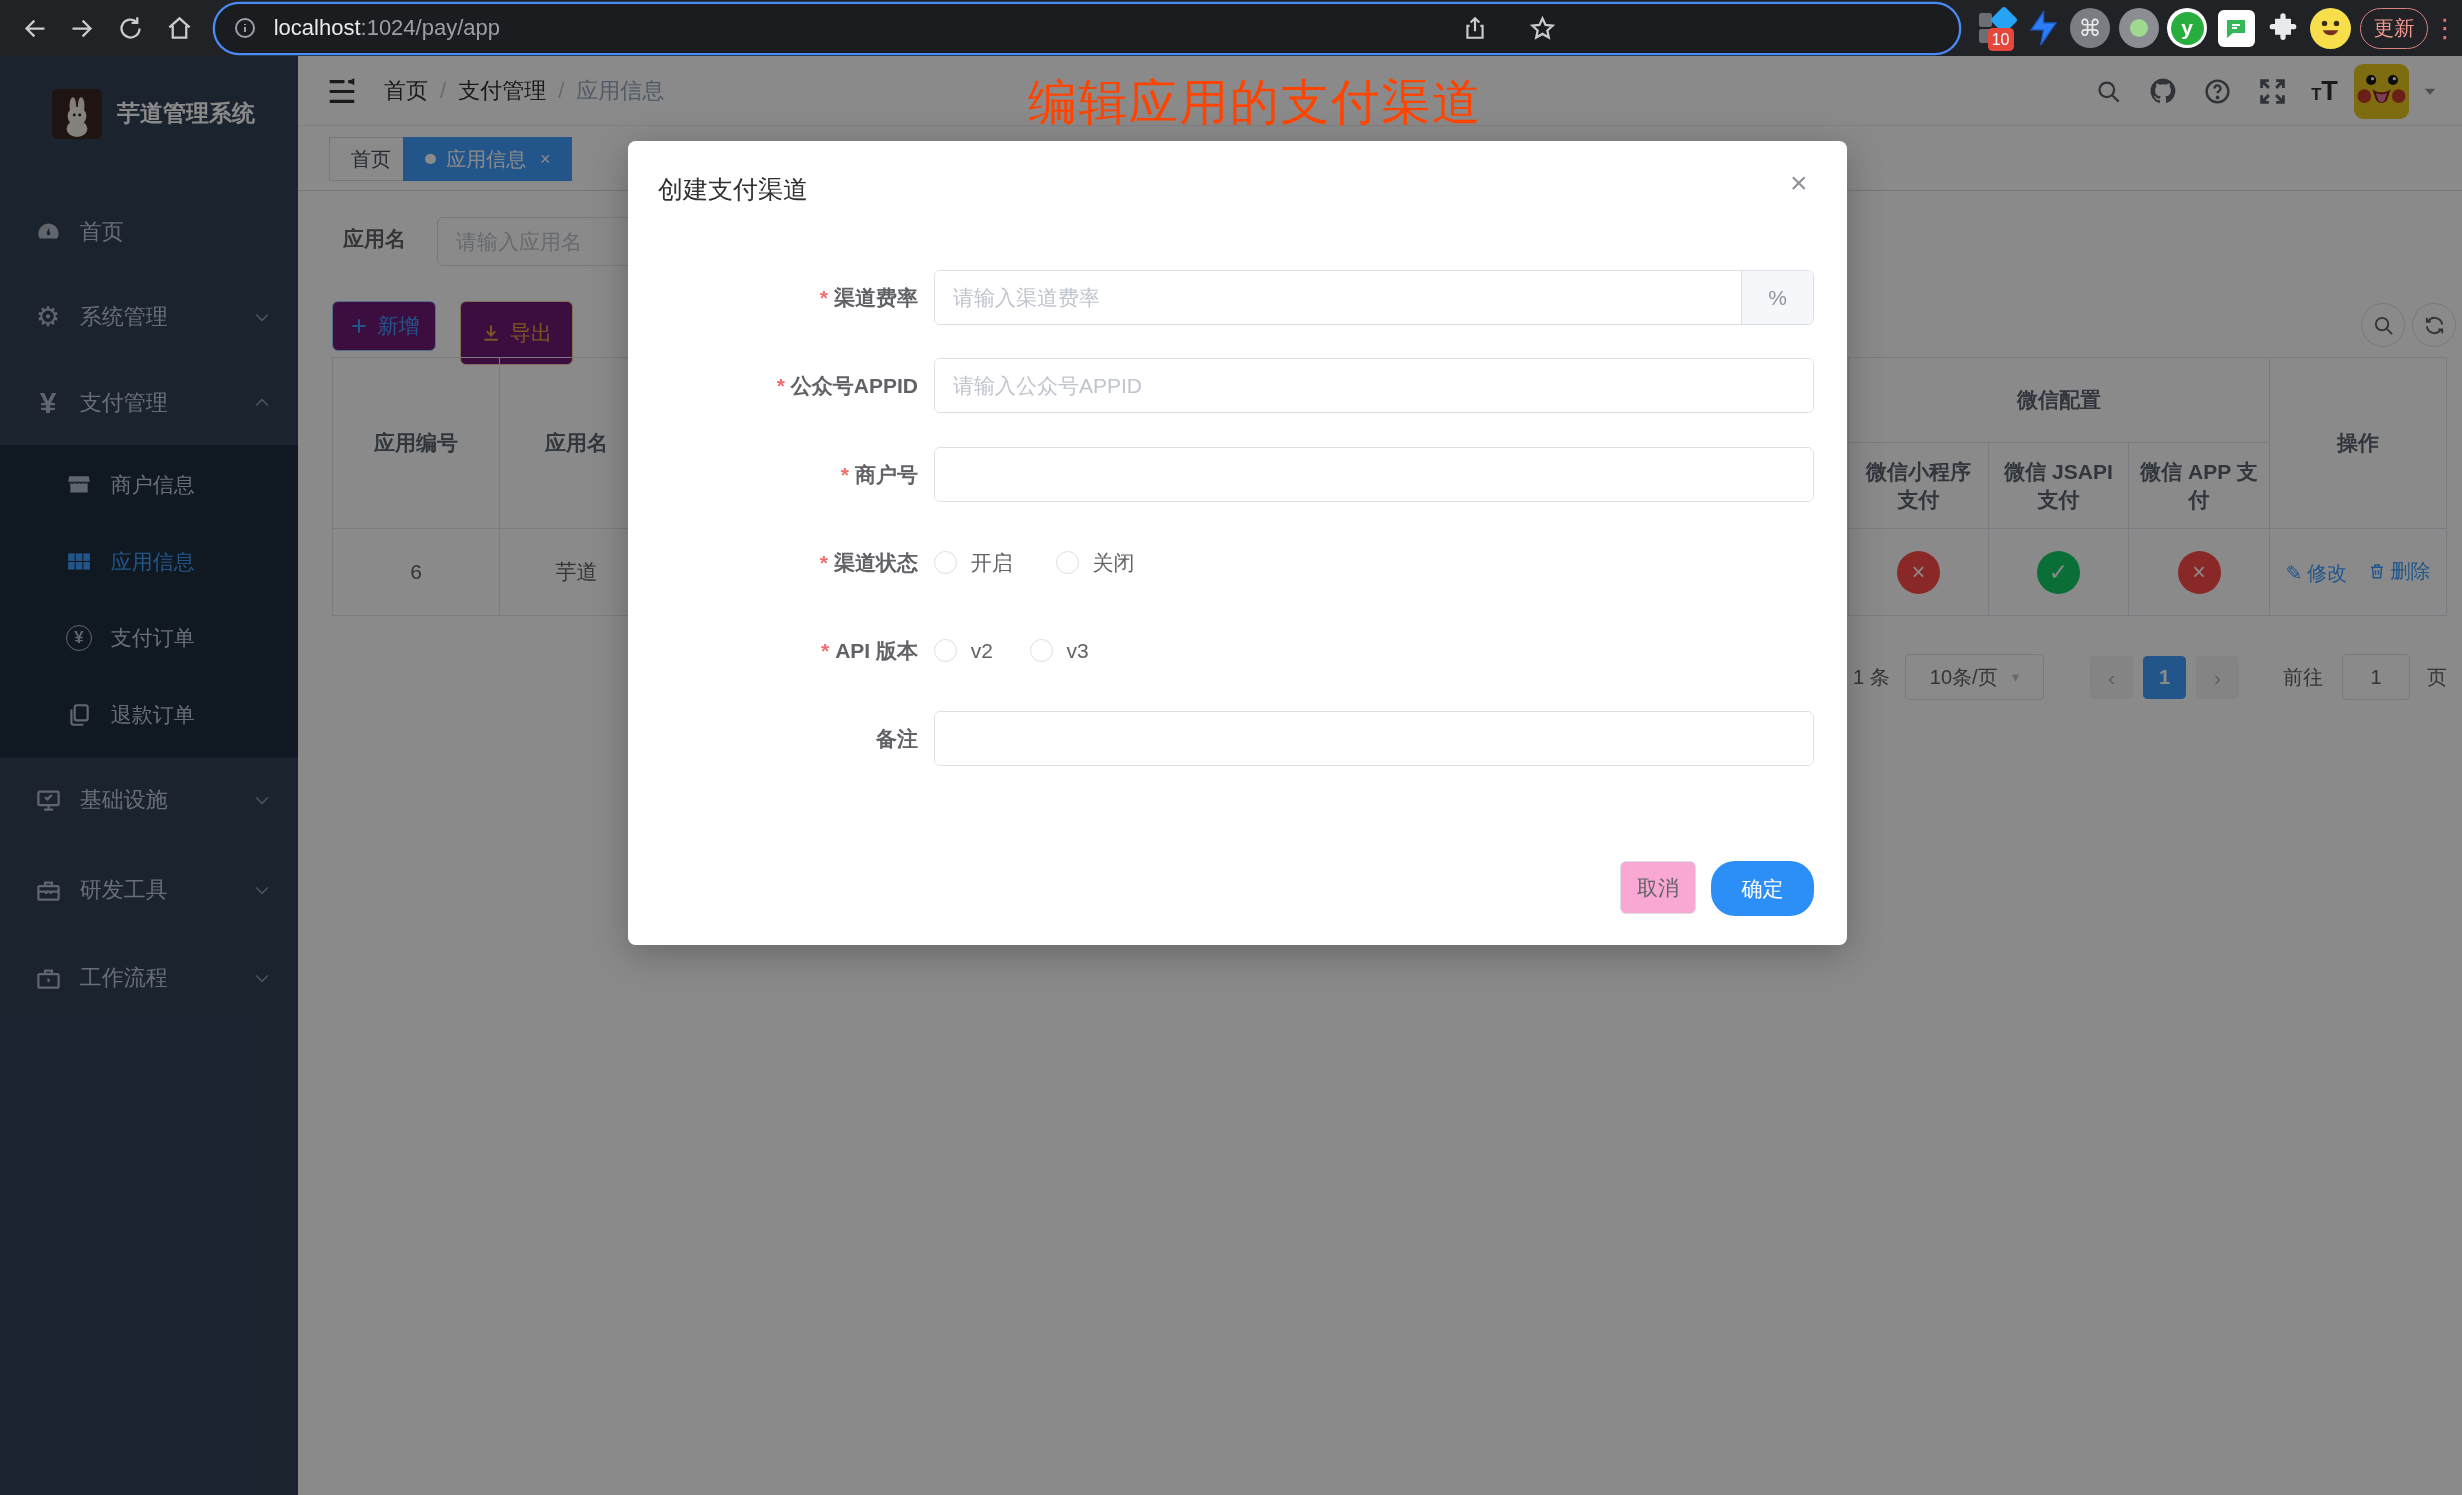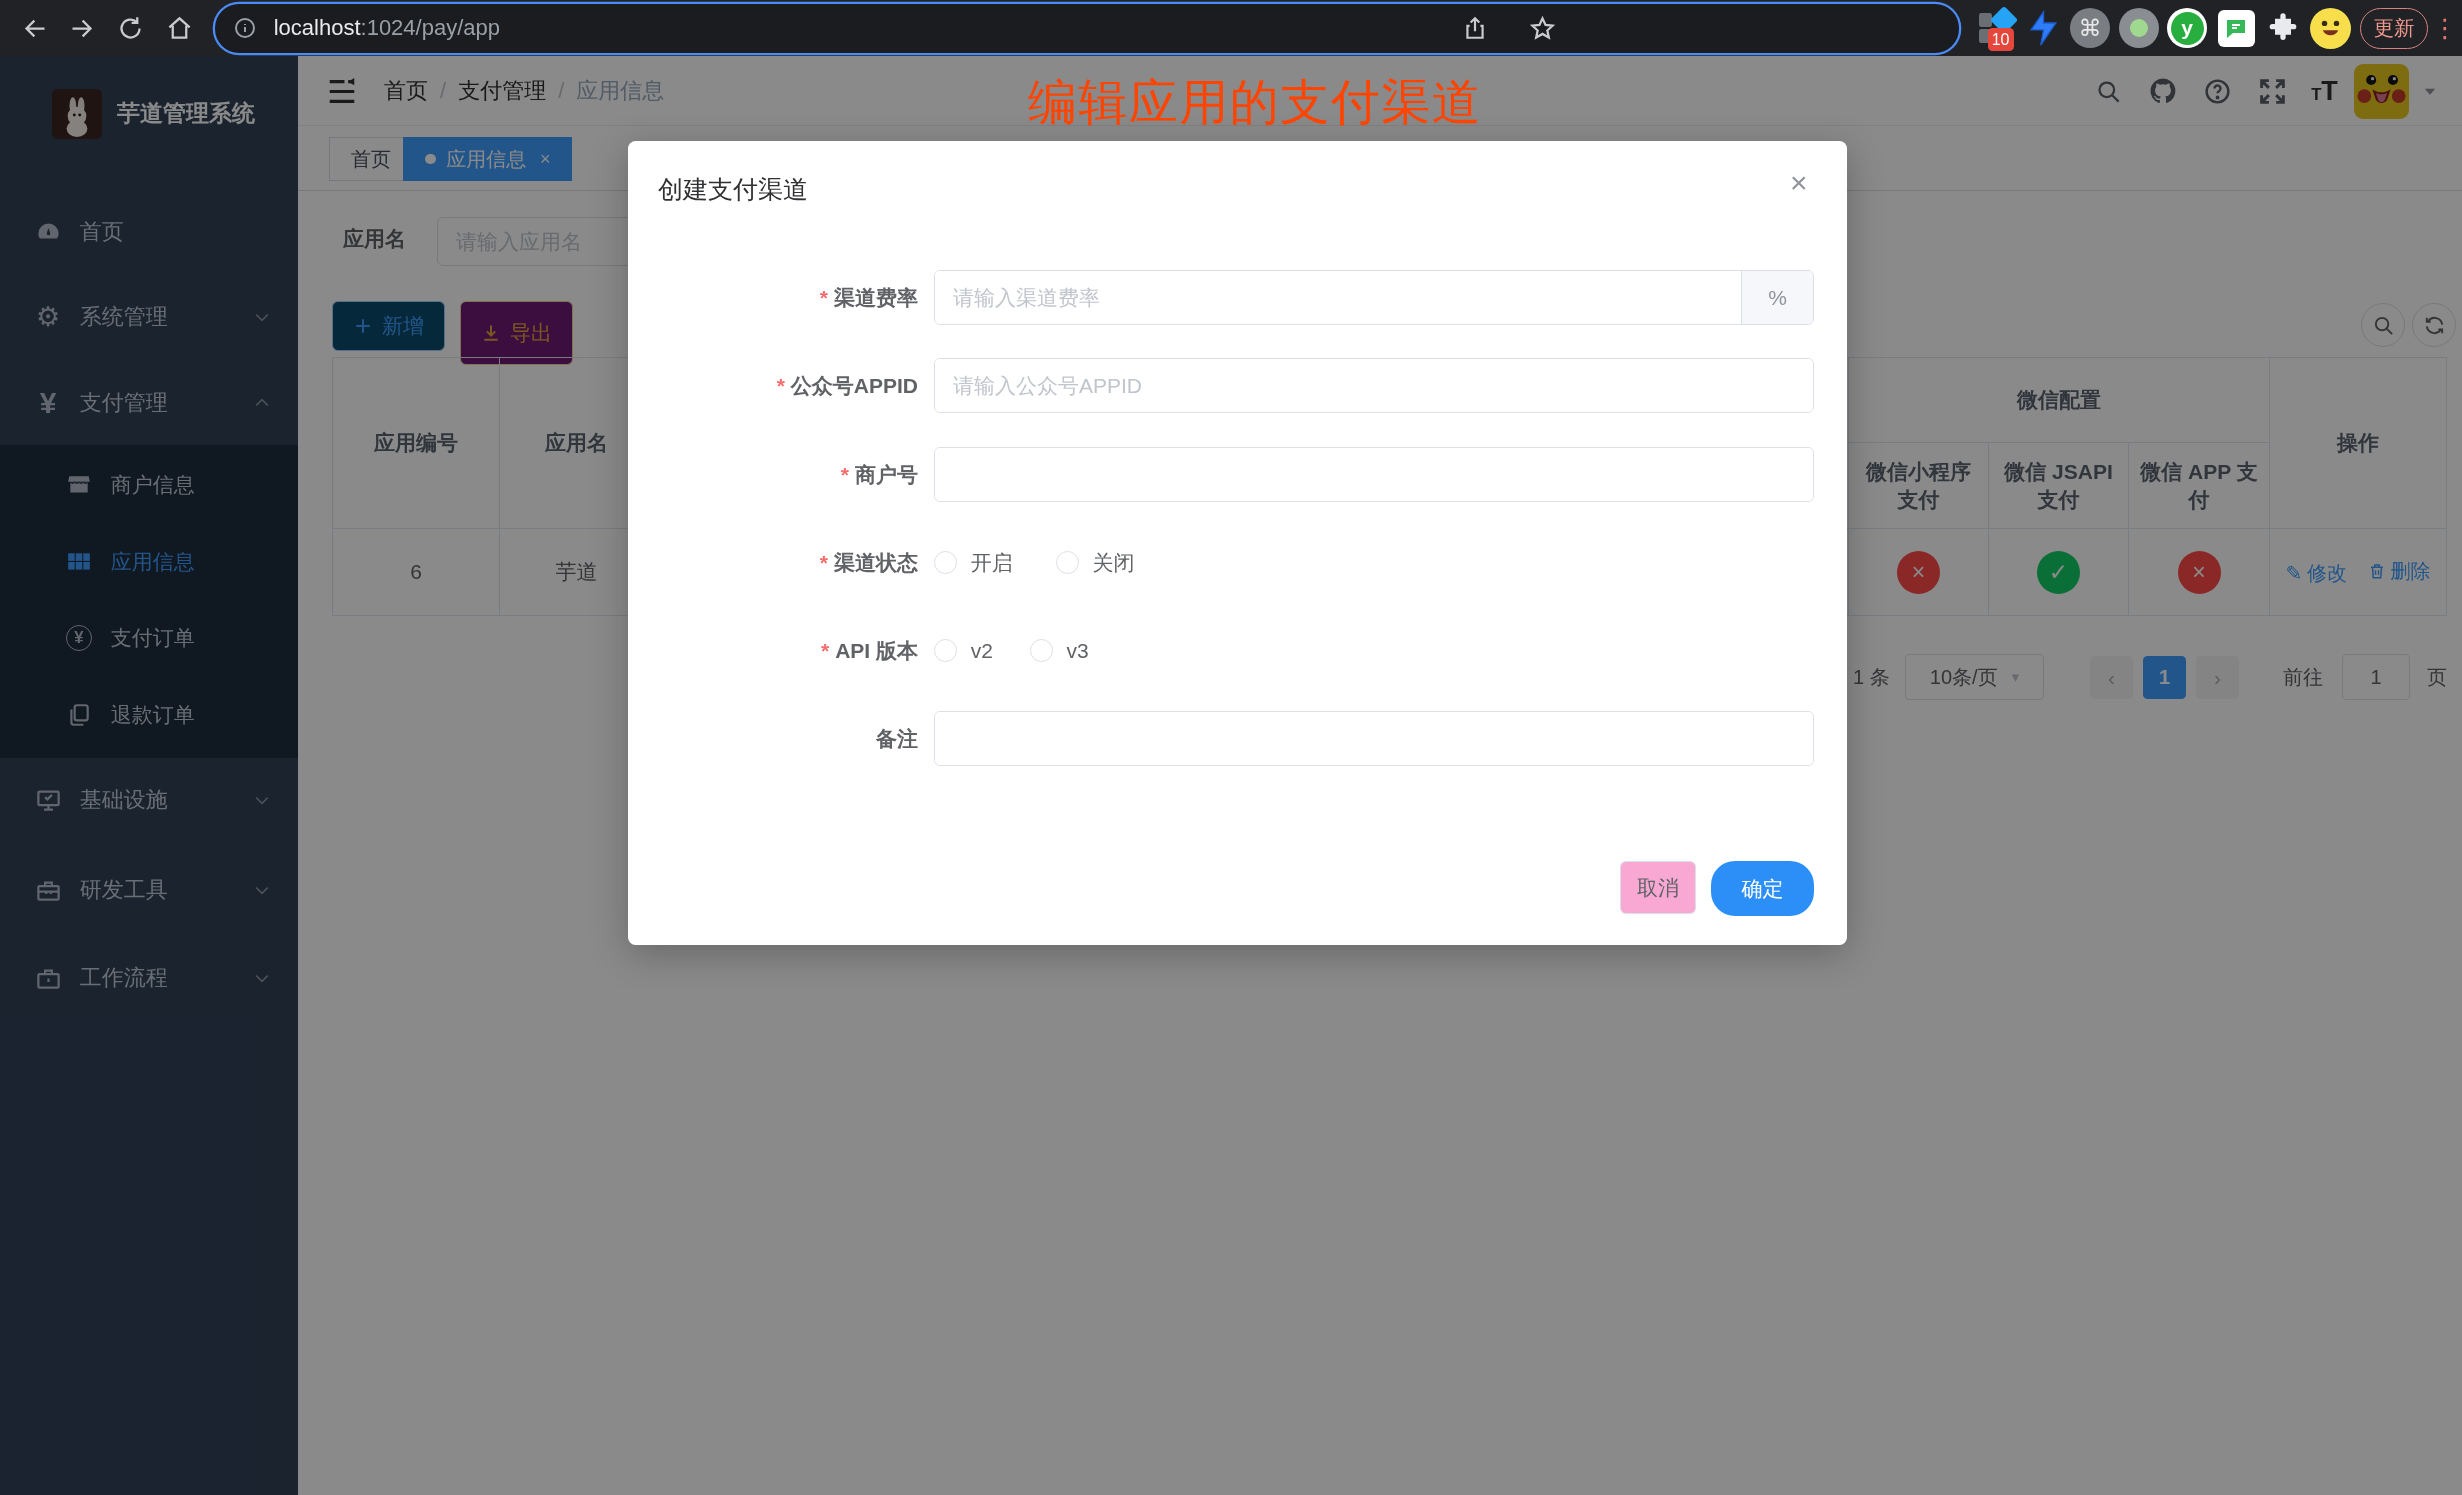--- a/index.html
+++ b/index.html
@@ -62,21 +62,21 @@
   .tab-dot { width:10.6px; height:10.6px; border-radius:50%; background:#fff; margin-right:10.6px; }
   .tab-close { margin-left:13.7px; font-size:18px; }
 
   .filter-label { position:absolute; left:343px; top:225px; font-size:21px; font-weight:700; color:#606266; }
   .filter-input { position:absolute; left:437px; top:217px; width:426px; height:49px;
     border:0.8px solid #dcdfe6; border-radius:6px; font-size:21px; padding:0 18px; color:#606266; outline:none; }
   .filter-input::placeholder { color:#bfc4cc; }
 
   .btn { position:absolute; display:flex; align-items:center; justify-content:center;
     border-radius:6px; font-size:21px; cursor:pointer; }
-  .btn-add { left:332px; top:301px; width:113px; height:50px; background:#0c4a6e;
+  .btn-add { left:332px; top:301px; width:104px; height:50px; background:#701a75;
     border:0.8px solid #a0cfff; color:#409eff; }
   .btn-export { left:460px; top:301px; width:113px; height:64px; background:#701a75;
     border:0.8px solid #f3d19e; color:#e6a23c; }
   .btn .glyph { margin-right:9px; display:flex; }
   .round-btn { position:absolute; top:303px; width:44px; height:44px; border-radius:50%;
     border:0.8px solid #dcdfe6; background:#fff; display:flex; align-items:center;
     justify-content:center; color:#606266; cursor:pointer; }
 
   
   .data-table { position:absolute; left:332px; top:357px; border-collapse:collapse; table-layout:fixed; }

